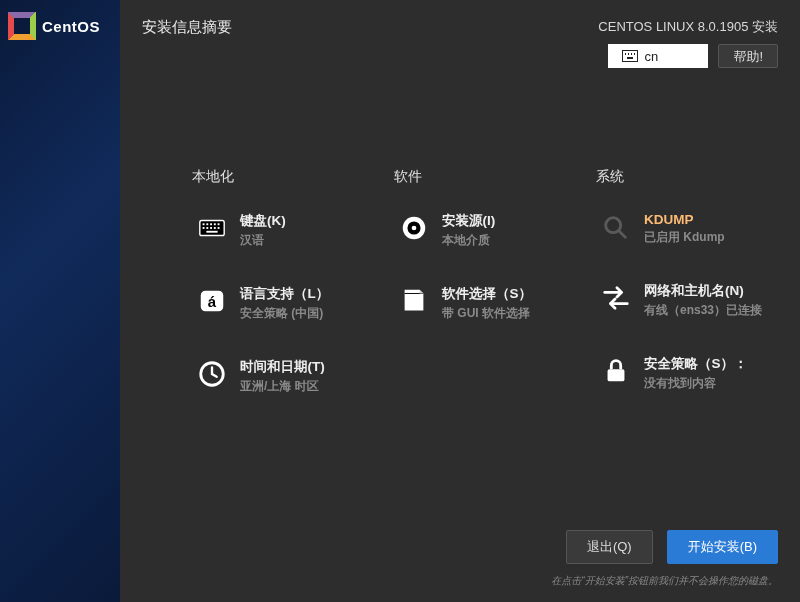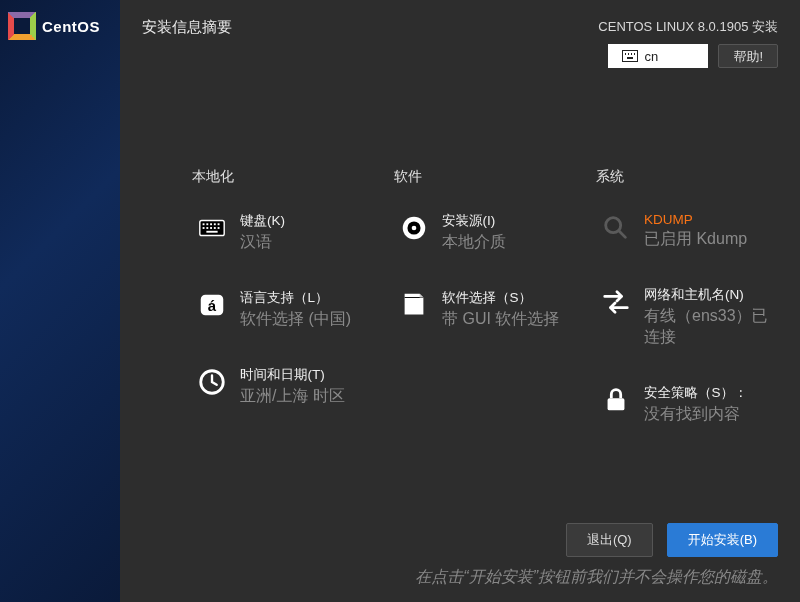--- a/index.html
+++ b/index.html
@@ -68,40 +68,40 @@
   .col { flex: 1; min-width: 0; }
   .col-header { font-size: 14px; color: #e0e0e0; margin-bottom: 22px; font-weight: 500; }
   .spoke {
     display: flex; gap: 12px; margin-bottom: 28px; cursor: pointer;
     padding: 4px; border-radius: 2px;
   }
   .spoke.highlight {
     border: 2px solid #d94a3a; padding: 6px; margin: -4px; margin-bottom: 24px;
   }
   .spoke.dim .icon-box svg { opacity: 0.5; }
-  .spoke.dim .spoke-title { color: #f97316; }
+  .spoke.dim .spoke-title { color: #fdba74; }
   .icon-box {
     width: 32px; height: 32px; flex-shrink: 0;
     display: flex; align-items: center; justify-content: center;
   }
   .icon-box svg { width: 30px; height: 30px; }
-  .spoke-text { display: flex; flex-direction: column; gap: 2px; }
+  .spoke-text { display: flex; flex-direction: column; gap: 2px; font-weight: bold; }
   .spoke-title { font-size: 13.5px; color: #eee; }
-  .spoke-sub { font-size: 16px; color: #8a8a8a; }
+  .spoke-sub { font-size: 12px; color: #8a8a8a; }
 
   .footer {
     margin-top: auto; padding-bottom: 14px;
   }
   .footer-buttons { display: flex; justify-content: flex-end; gap: 14px; margin-bottom: 10px; }
   .btn {
     padding: 7px 20px; font-size: 13px; border-radius: 2px; cursor: pointer;
     border: 1px solid #555; background: #3a3a3a; color: #ddd;
   }
   .btn.primary { background: #2a7bd6; border-color: #2a7bd6; color: #fff; }
-  .footer-hint { text-align: right; font-size: 16px; color: #888; font-style: italic; }
+  .footer-hint { text-align: right; font-size: 10px; color: #888; font-style: italic; }
   .watermark {
     position: absolute; right: 18px; bottom: 6px; font-size: 11px;
     color: rgba(180,180,180,0.25); letter-spacing: 0.5px;
   }
 </style>
 </head>
 <body>
 
 <div class="sidebar">
   <div class="logo-wrap">
@@ -158,21 +158,21 @@
 
       <div class="spoke">
         <div class="icon-box">
           <svg viewBox="0 0 32 32">
               <rect x="4" y="5" width="24" height="22" rx="5" fill="#fff"></rect>
               <text x="16" y="22" text-anchor="middle" font-size="16" font-weight="bold" fill="#000">á</text>
             </svg>
         </div>
         <div class="spoke-text">
           <div class="spoke-title">语言支持（L）</div>
-          <div class="spoke-sub">软件选择 (中国)</div>
+          <div class="spoke-sub">安全策略 (中国)</div>
         </div>
       </div>
 
       <div class="spoke">
         <div class="icon-box">
           <svg viewBox="0 0 32 32">
               <circle cx="16" cy="16" r="12" fill="none" stroke="#fff" stroke-width="3"></circle>
               <path d="M16 9 V16 L21 19" stroke="#fff" stroke-width="2.5" fill="none" stroke-linecap="round"></path>
             </svg>
         </div>

